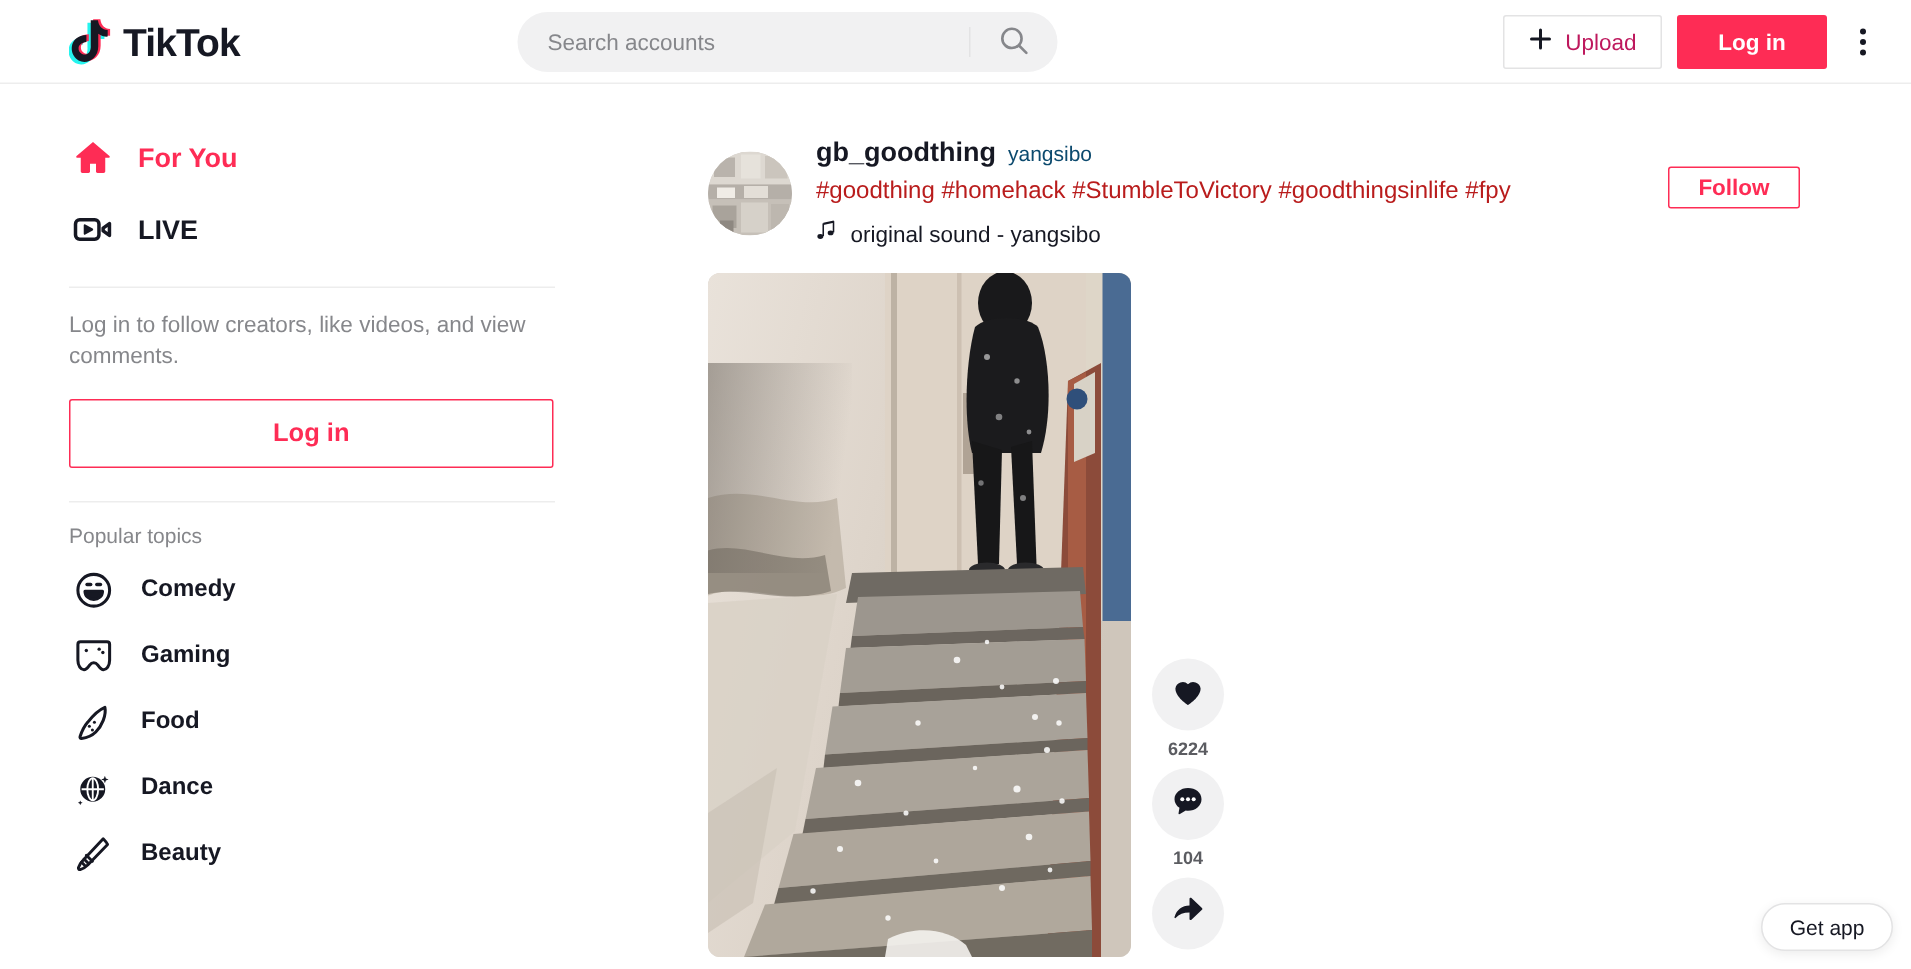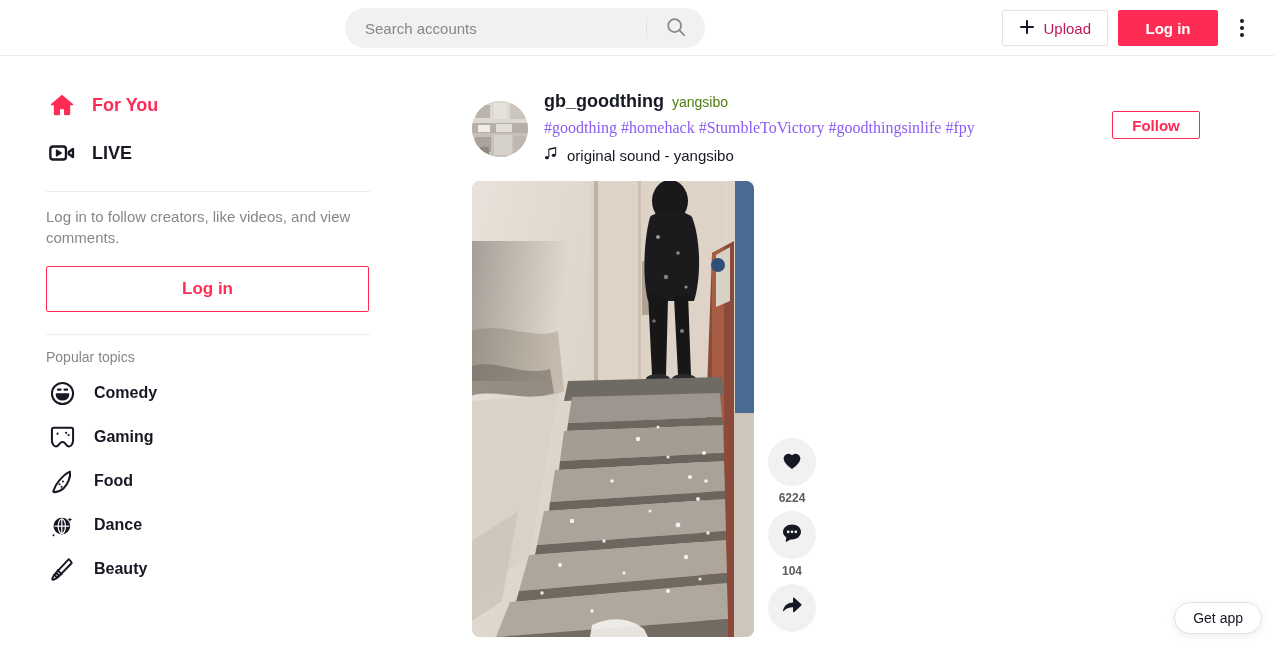--- a/index.html
+++ b/index.html
@@ -119,22 +119,22 @@
   .feed { position: absolute; left: 416px; top: 57px; width: 858px; height: 589px; }
   .post { position: relative; padding: 34px 0 0 56px; }
   .avatar {
     position: absolute; left: 56px; top: 44px;
     width: 56px; height: 56px; border-radius: 50%;
     overflow: hidden; cursor: pointer;
   }
   .post-body { margin-left: 72px; position: relative; width: 640px; }
   .author-row { display: flex; align-items: baseline; gap: 8px; }
   .author { font-size: 18px; font-weight: 700; color: #161823; cursor: pointer; }
-  .nickname { font-size: 14px; color: #4d7c0f; }
-  .caption { font-size: 16px; color: #8b5cf6; margin-top: 5px; line-height: 1.4; font-family: Liberation Serif, serif; }
+  .nickname { font-size: 14px; color: #0c4a6e; }
+  .caption { font-size: 16px; color: #b91c1c; margin-top: 5px; line-height: 1.4; }
   .music { font-size: 15px; color: #161823; margin-top: 7px; display: flex; align-items: center; gap: 8px; }
 
   .follow-btn {
     position: absolute; right: 74px; top: 54px;
     width: 88px; height: 28px;
     background: #fff; border: 1px solid #fe2c55;
     color: #fe2c55; font-size: 15px; font-weight: 600;
     border-radius: 2px; cursor: pointer;
     font-family: "Liberation Sans", sans-serif;
   }
@@ -165,20 +165,30 @@
     box-shadow: 0 2px 8px rgba(0,0,0,0.08);
     font-size: 14px; color: #161823; cursor: pointer;
     font-family: "Liberation Sans", sans-serif;
   }
 </style>
 </head>
 <body>
 
 <div class="header">
 
+  <div class="logo">
+    <span class="logo-note">
+      <svg width="30" height="34" viewBox="0 0 30 34">
+        <path d="M19.3 2.5c.5 3.9 2.7 6.3 6.5 6.5v4.4c-2.2.2-4.1-.5-6.3-1.9v8.4c0 10.6-11.6 13.9-16.3 6.3-3-4.9-1.2-13.5 8.4-13.8v4.6c-.7.1-1.5.3-2.2.5-2.1.7-3.3 2.1-3 4.4.6 4.5 8.8 5.8 8.1-3V2.5h4.8z" fill="#25f4ee" transform="translate(-2.2,1.6)"></path>
+        <path d="M19.3 2.5c.5 3.9 2.7 6.3 6.5 6.5v4.4c-2.2.2-4.1-.5-6.3-1.9v8.4c0 10.6-11.6 13.9-16.3 6.3-3-4.9-1.2-13.5 8.4-13.8v4.6c-.7.1-1.5.3-2.2.5-2.1.7-3.3 2.1-3 4.4.6 4.5 8.8 5.8 8.1-3V2.5h4.8z" fill="#fe2c55" transform="translate(1.6,-0.6)"></path>
+        <path d="M19.3 2.5c.5 3.9 2.7 6.3 6.5 6.5v4.4c-2.2.2-4.1-.5-6.3-1.9v8.4c0 10.6-11.6 13.9-16.3 6.3-3-4.9-1.2-13.5 8.4-13.8v4.6c-.7.1-1.5.3-2.2.5-2.1.7-3.3 2.1-3 4.4.6 4.5 8.8 5.8 8.1-3V2.5h4.8z" fill="#161823"></path>
+      </svg>
+    </span>
+    <span class="logo-text">TikTok</span>
+  </div>
 
   <div class="search-wrap">
     <input class="search-input" type="text" placeholder="Search accounts" style="">
     <span class="search-divider"></span>
     <button class="search-btn">
       <span>
         <svg width="22" height="22" viewBox="0 0 24 24" fill="none" stroke="#86878b" stroke-width="1.9">
           <circle cx="10.5" cy="10.5" r="7"></circle>
             <line x1="15.8" y1="15.8" x2="21" y2="21" stroke-linecap="round"></line>
         </svg>

